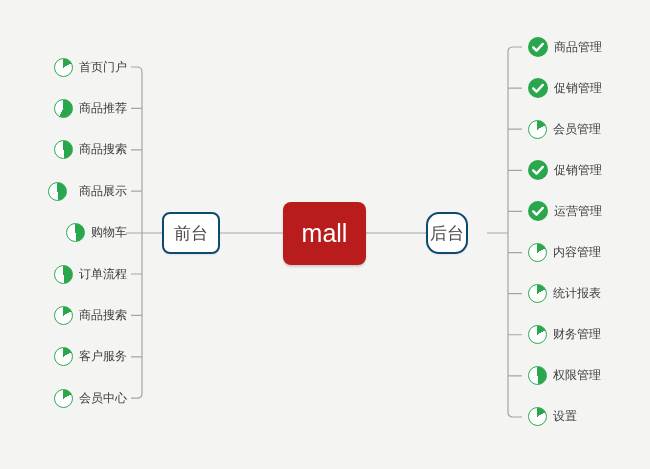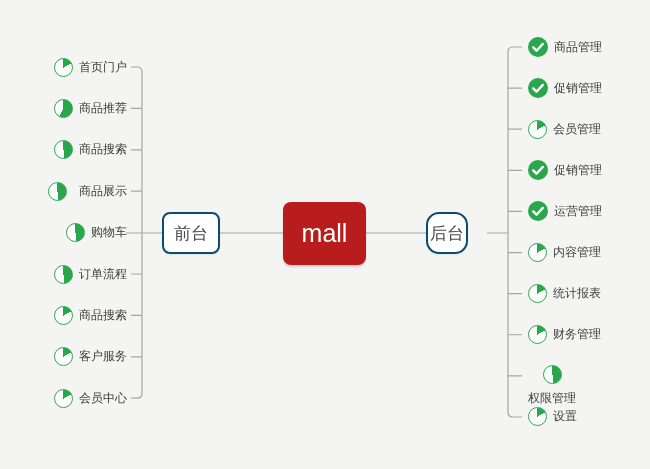--- a/index.html
+++ b/index.html
@@ -171,21 +171,21 @@
         <span class="leaf-label">内容管理</span>
       </div>
       <div class="leaf leaf-right" style="top: 282.66px; left: 528px;">
         <span class="icon pie" style="background:conic-gradient(#2aa64c 17%, #ffffff 17% 100%)"></span>
         <span class="leaf-label">统计报表</span>
       </div>
       <div class="leaf leaf-right" style="top: 323.77px; left: 528px;">
         <span class="icon pie" style="background:conic-gradient(#2aa64c 17%, #ffffff 17% 100%)"></span>
         <span class="leaf-label">财务管理</span>
       </div>
-      <div class="leaf leaf-right" style="top: 364.88px; left: 528px; flex-direction: column;">
+      <div class="leaf leaf-right" style="top: 364.88px; left: 528px;">
         <span class="icon pie" style="background:conic-gradient(#2aa64c 50%, #ffffff 50% 100%)"></span>
         <span class="leaf-label">权限管理</span>
       </div>
       <div class="leaf leaf-right" style="top: 405.99px; left: 528px;">
         <span class="icon pie" style="background:conic-gradient(#2aa64c 17%, #ffffff 17% 100%)"></span>
         <span class="leaf-label">设置</span>
       </div>
     </div>
 </div>
 

